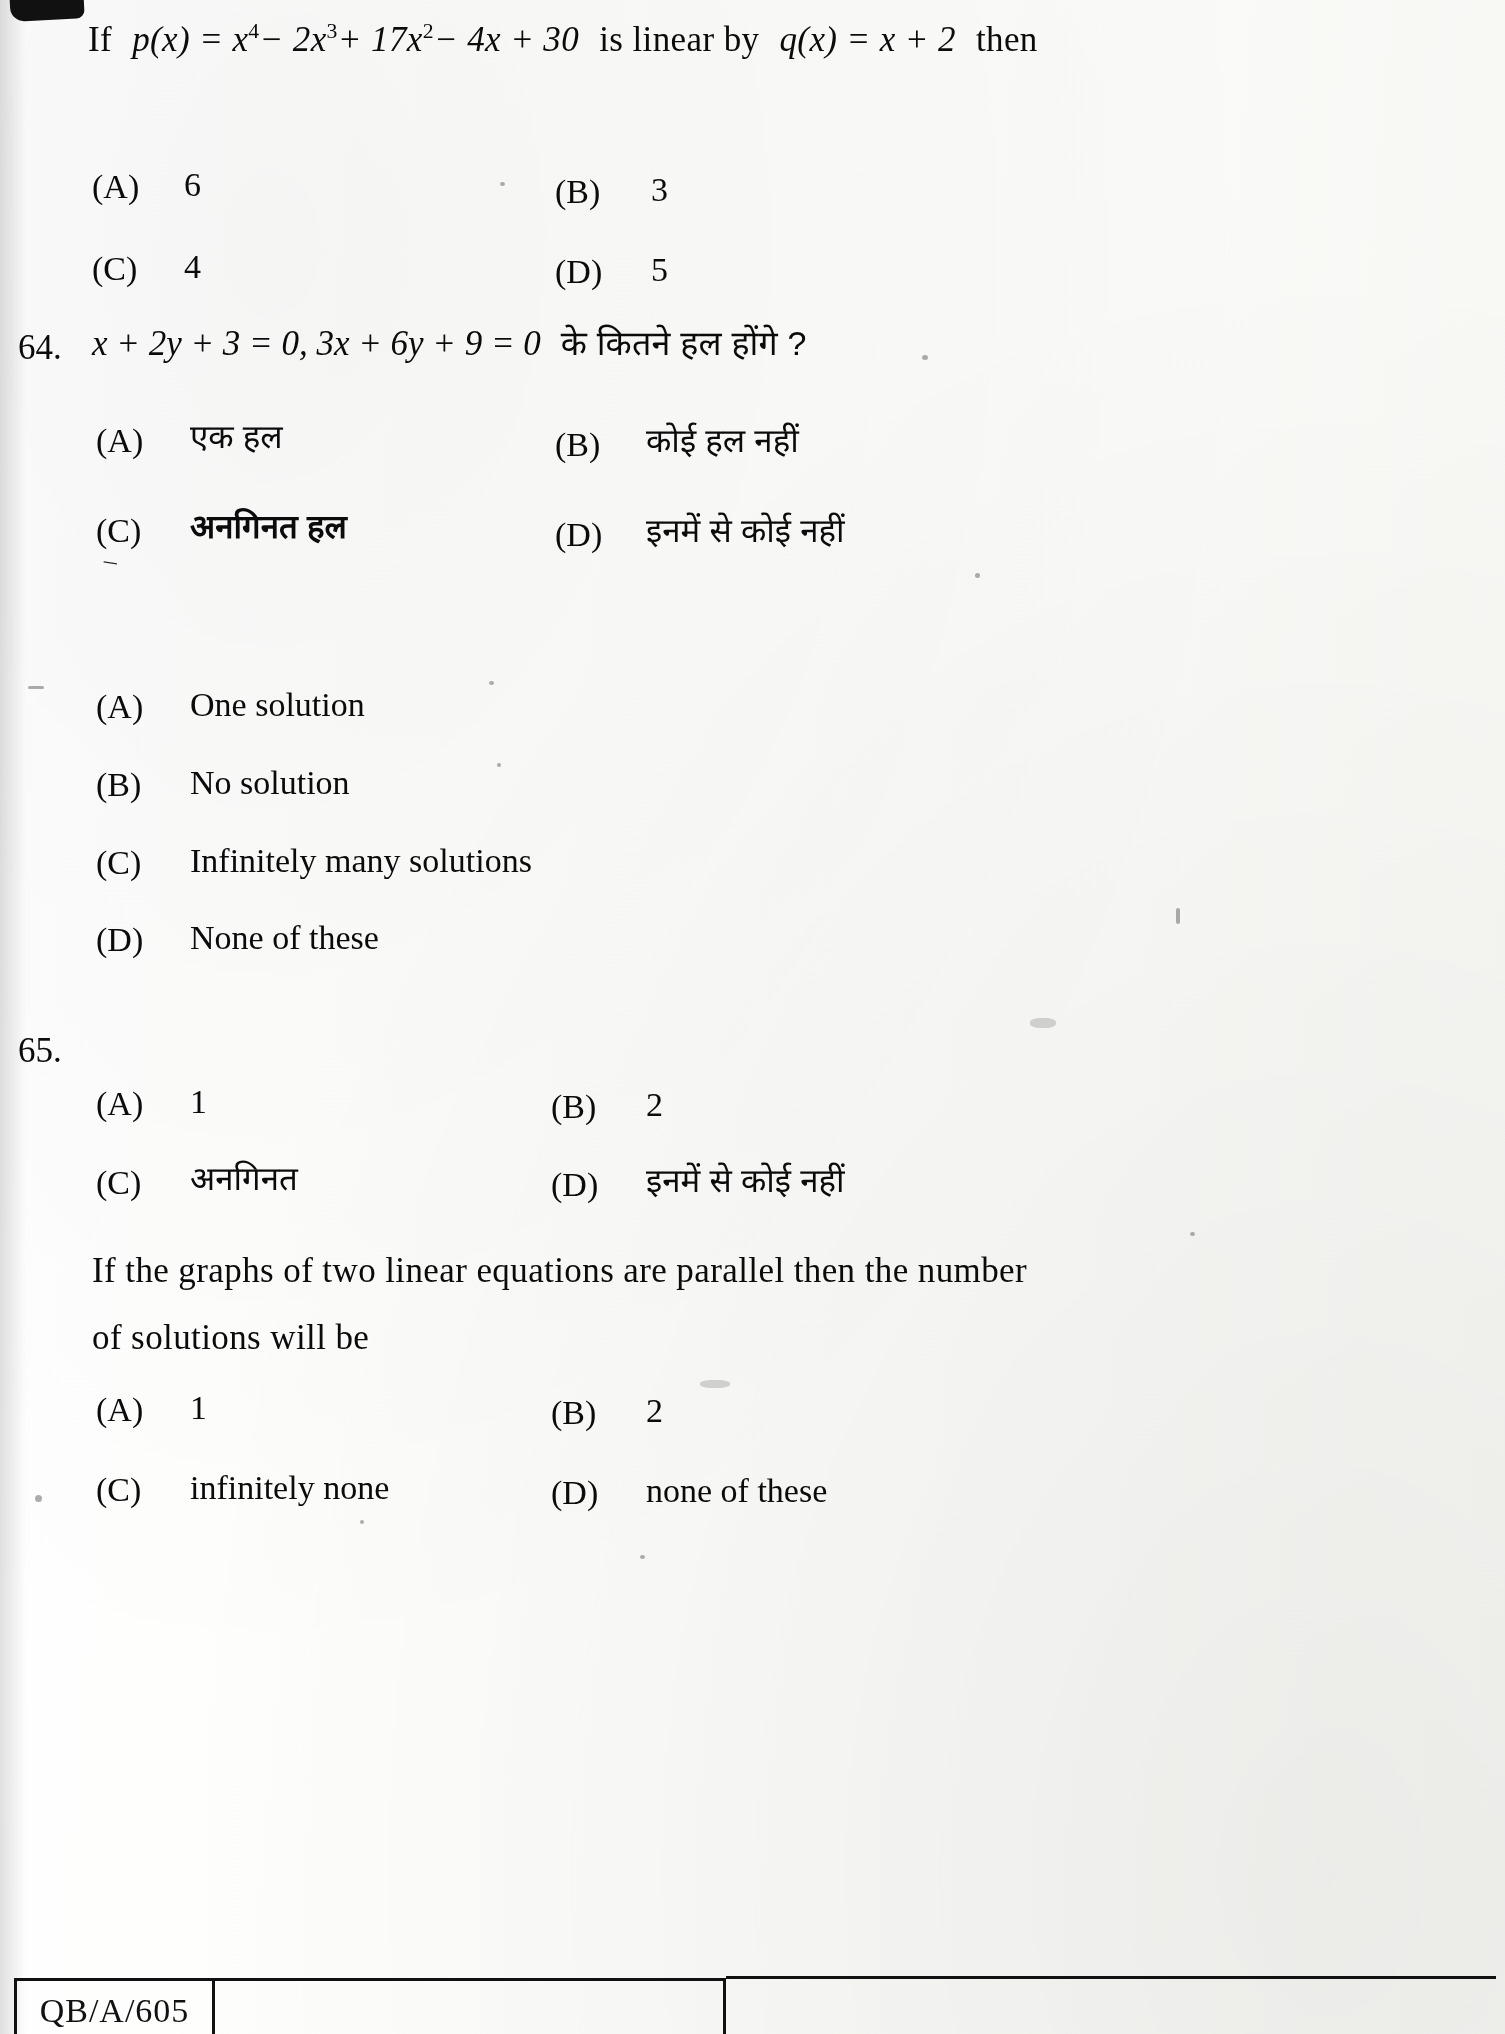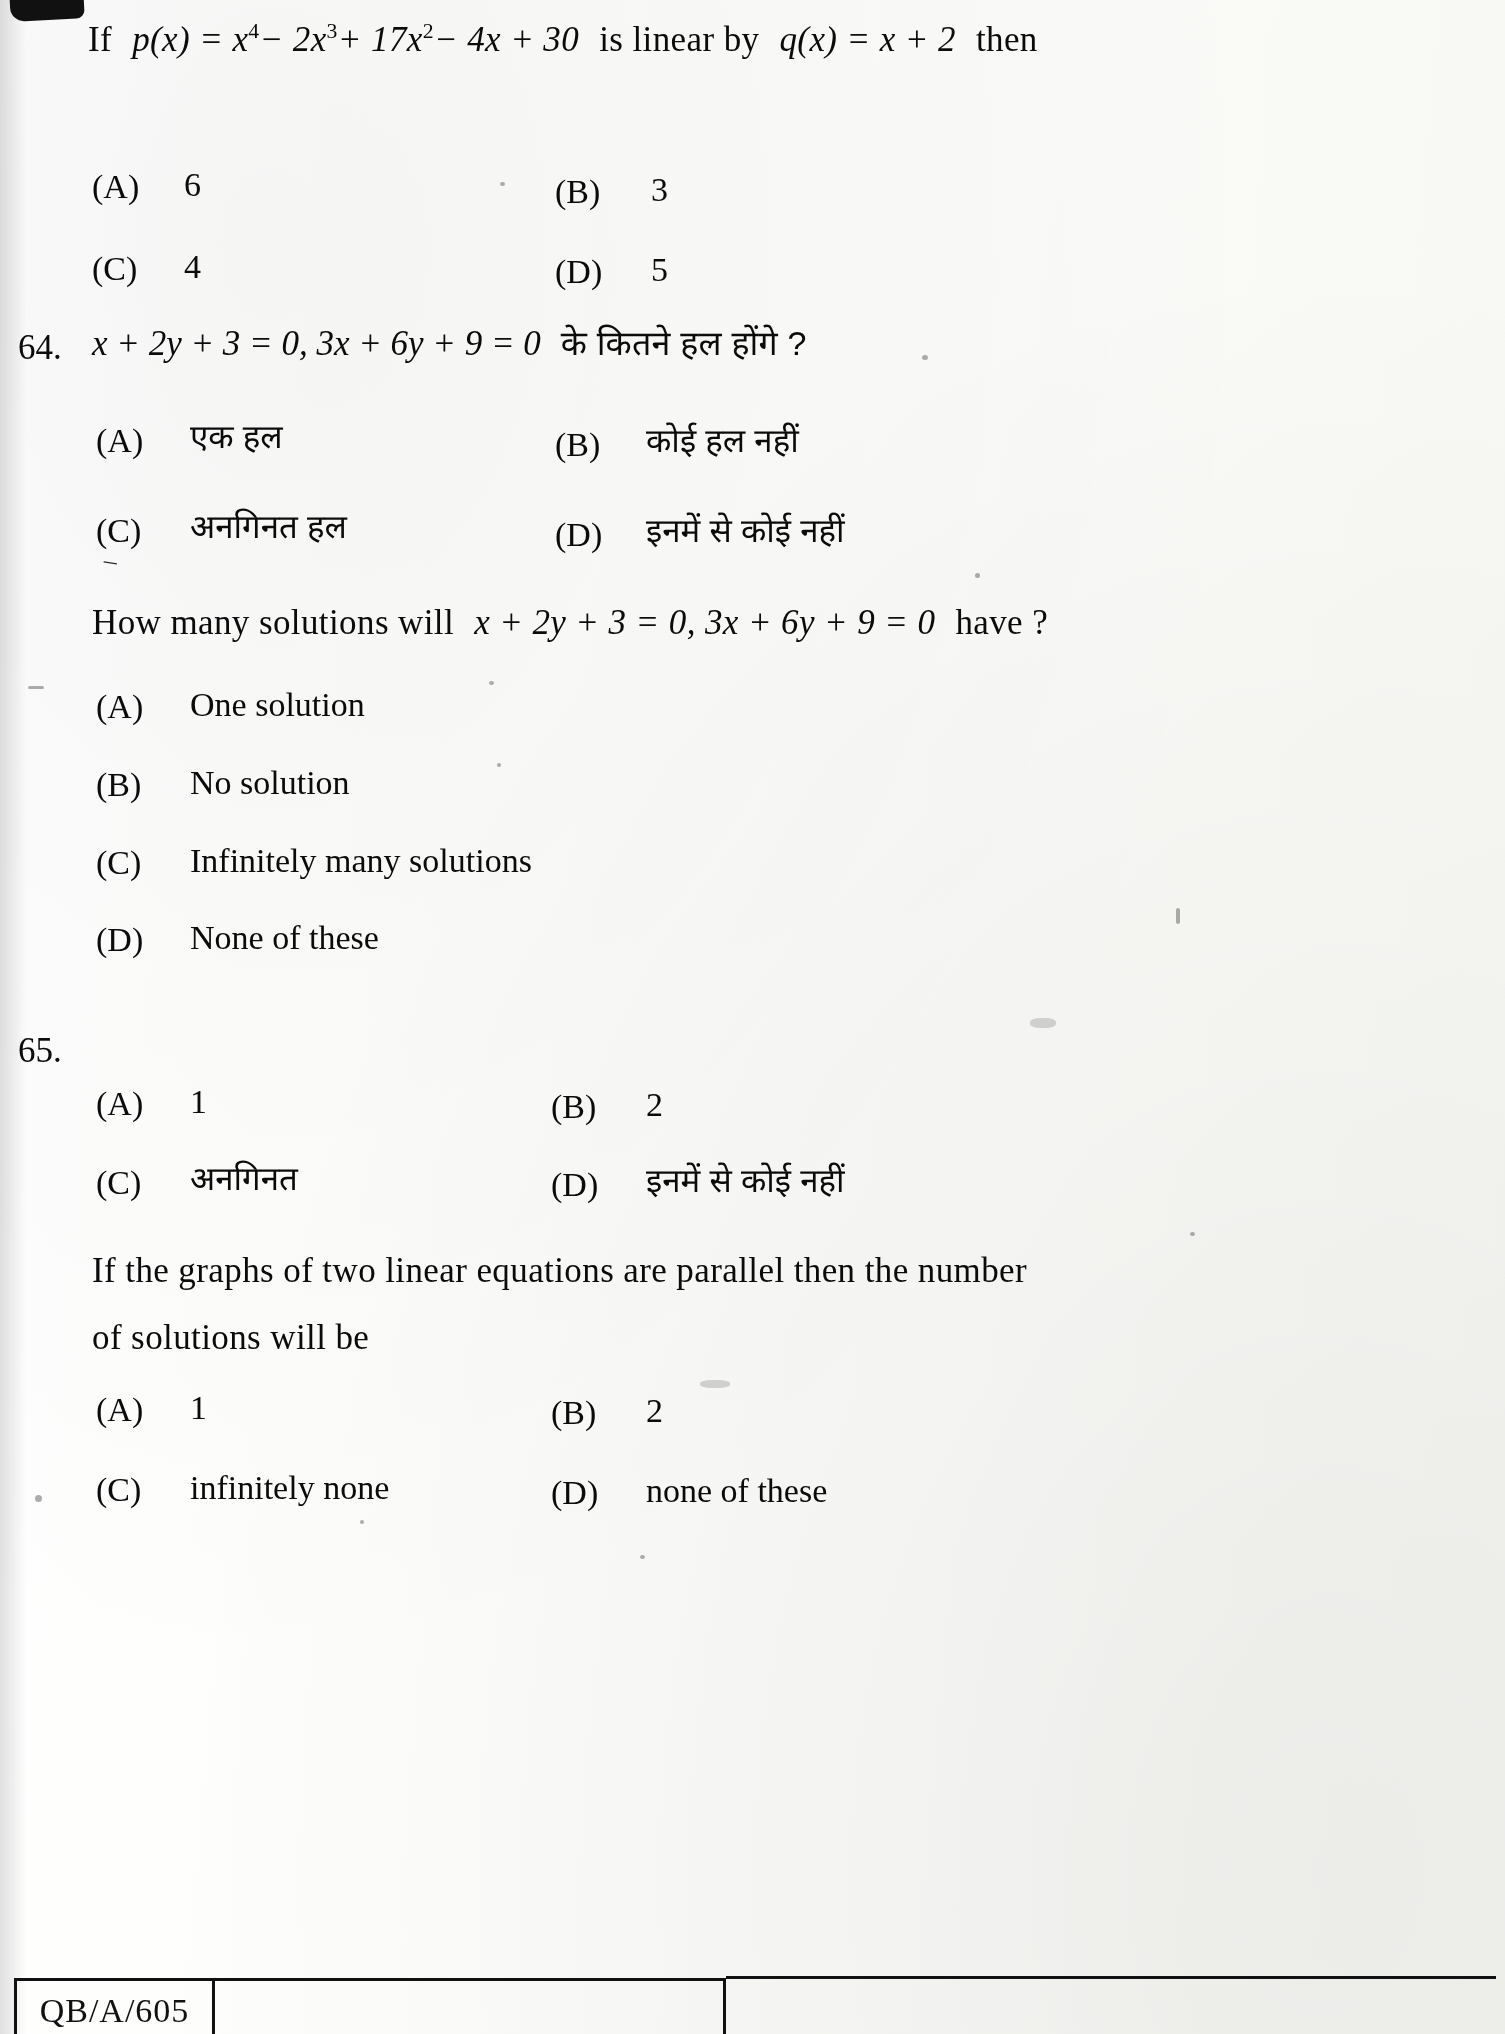--- a/index.html
+++ b/index.html
@@ -172,27 +172,24 @@
   <div class="line" style="left:92px; top:326px;">
     <span class="math">x + 2y + 3 = 0, 3x + 6y + 9 = 0</span><span class="sp-lg"></span><span class="qtext-hi">के कितने हल होंगे ?</span>
   </div>
 
   <div class="line opt-label" style="left:96px; top:424px;">(A)</div>
   <div class="line opt-hi" style="left:190px; top:420px;">एक हल</div>
   <div class="line opt-label" style="left:555px; top:428px;">(B)</div>
   <div class="line opt-hi" style="left:646px; top:424px;">कोई हल नहीं</div>
 
   <div class="line opt-label" style="left:96px; top:514px;">(C)</div>
-  <div class="line opt-hi" style="left:190px; top:510px;">अनगिनत हल</div>
+  <div class="line opt-hi" style="left:190px; top:510px;font-weight:bold;">अनगिनत हल</div>
   <div class="line opt-label" style="left:555px; top:518px;">(D)</div>
   <div class="line opt-hi" style="left:646px; top:514px;">इनमें से कोई नहीं</div>
 
-  <div class="line qtext-en" style="left:92px; top:605px;">
-    <span>How many solutions will</span><span class="sp-lg"></span><span class="math">x + 2y + 3 = 0, 3x + 6y + 9 = 0</span><span class="sp-lg"></span><span>have ?</span>
-  </div>
 
   <div class="line opt-label" style="left:96px; top:690px;">(A)</div>
   <div class="line opt-en" style="left:190px; top:688px;">One solution</div>
 
   <div class="line opt-label" style="left:96px; top:768px;">(B)</div>
   <div class="line opt-en" style="left:190px; top:766px;">No solution</div>
 
   <div class="line opt-label" style="left:96px; top:846px;">(C)</div>
   <div class="line opt-en" style="left:190px; top:844px;">Infinitely many solutions</div>
 

